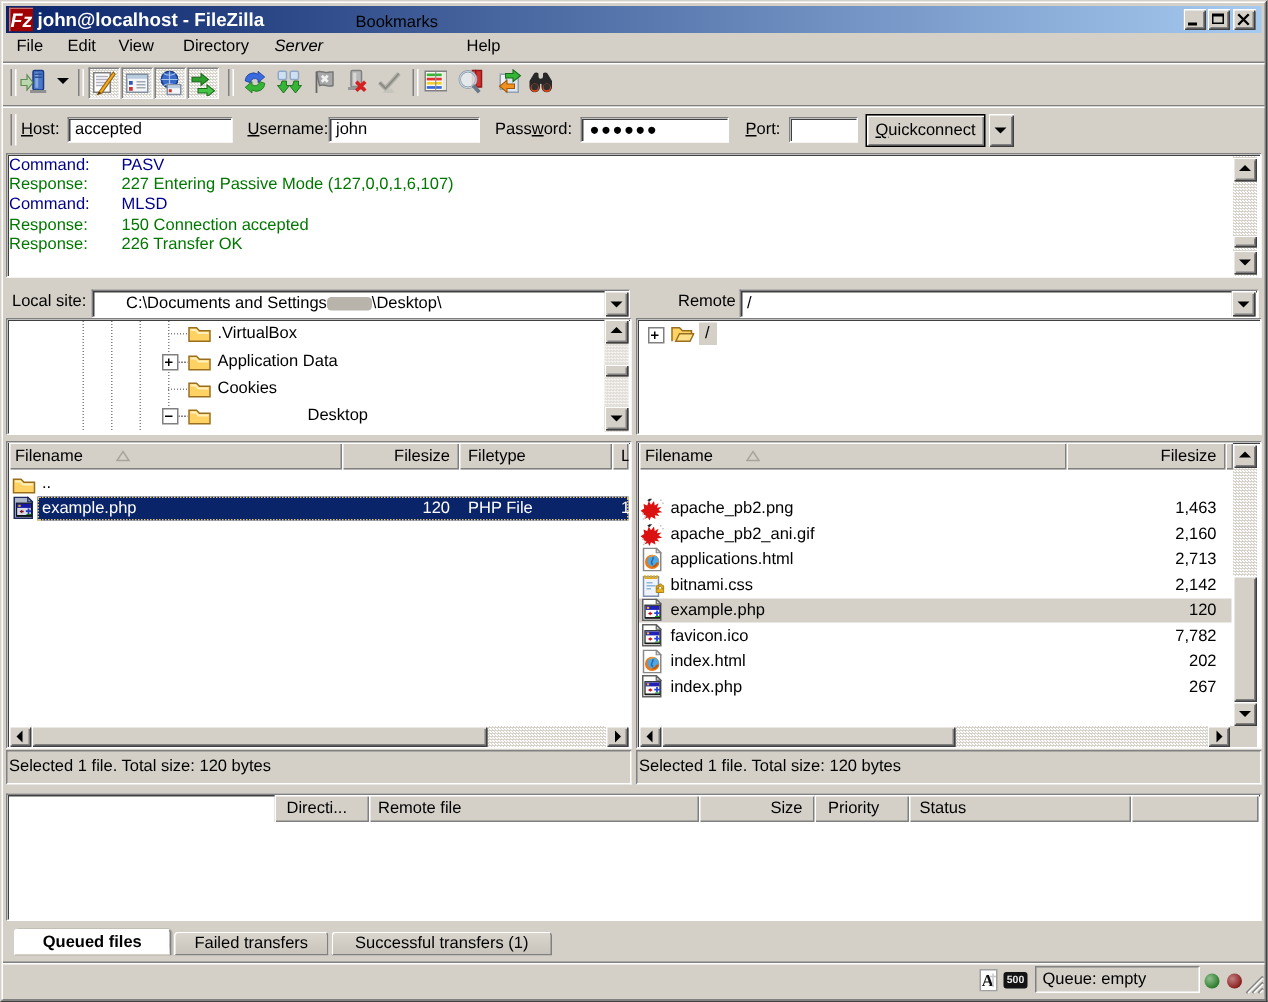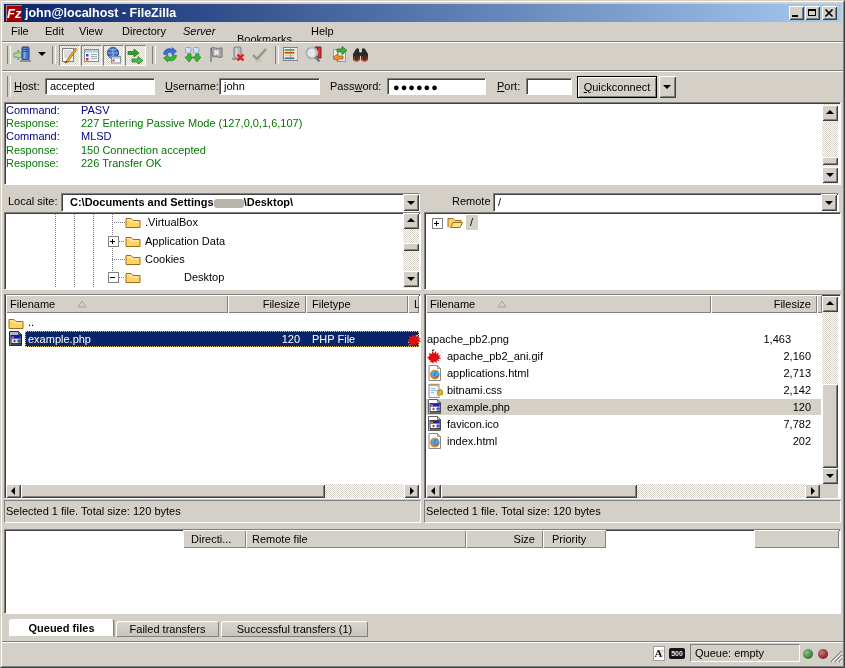--- a/index.html
+++ b/index.html
@@ -106,21 +106,21 @@
     <svg width="15" height="14">
         <path d="M3.5 3.5 L10.5 10.5 M10.5 3.5 L3.5 10.5" stroke="#000" stroke-width="1.6"></path>
       </svg>
   </div>
 
   <div class="txt" style="left:11px;top:25px;">File</div>
   <div class="txt" style="left:45px;top:25px;">Edit</div>
   <div class="txt" style="left:79px;top:25px;">View</div>
   <div class="txt" style="left:122px;top:25px;">Directory</div>
   <div class="txt" style="left:183px;top:25px;font-style:italic;">Server</div>
-  <div class="txt" style="left:237px;top:33px;text-align:right;">Bookmarks</div>
+  <div class="txt" style="left:237px;top:9px;text-align:right;">Bookmarks</div>
   <div class="txt" style="left:311px;top:25px;">Help</div>
 
   <div class="abs hgroove" style="left:2px;top:41px;width:841px;"></div>
   <div class="abs vsep" style="left:7px;top:46px;height:18px;"></div>
   <div class="abs vsep" style="left:52px;top:46px;height:18px;"></div>
   <div class="abs vsep" style="left:152px;top:46px;height:18px;"></div>
   <div class="abs vsep" style="left:275px;top:46px;height:18px;"></div>
 
   <svg class="abs" style="left:13px;top:46px;" width="18" height="18">
     <rect x="9" y="1" width="7" height="13" rx="1" fill="#4a78c8" stroke="#1a3a80"></rect>
@@ -265,21 +265,21 @@
   <div class="abs raised" style="left:822px;top:105px;width:16px;height:16px;">
       <div class="tri-u abs" style="left:4px;top:5px;"></div>
     </div>
   <div class="abs raised" style="left:822px;top:157px;width:16px;height:8px;"></div>
   <div class="abs raised" style="left:822px;top:167px;width:16px;height:16px;">
       <div class="tri-d abs" style="left:4px;top:6px;"></div>
     </div>
 
   <div class="txt" style="left:8px;top:195px;">Local site:</div>
   <div class="abs sunken" style="left:61px;top:193px;width:359px;height:19px;box-sizing:border-box;">
-    <div class="txt" style="left:8px;top:2px;font-weight:bold;">C:\Documents and Settings<span style="display:inline-block;width:30px;height:9px;background:#b8b4ac;border-radius:3px;vertical-align:middle;"></span>\Desktop\</div>
+    <div class="txt" style="left:22px;top:2px;">C:\Documents and Settings<span style="display:inline-block;width:30px;height:9px;background:#b8b4ac;border-radius:3px;vertical-align:middle;"></span>\Desktop\</div>
   </div>
   <div class="abs raised" style="left:403px;top:194px;width:16px;height:17px;">
       <div class="tri-d abs" style="left:4px;top:7px;"></div>
     </div>
   <div class="txt" style="left:452px;top:195px;">Remote site:</div>
   <div class="abs sunken" style="left:493px;top:193px;width:346px;height:19px;box-sizing:border-box;">
       <div class="txt" style="left:4px;top:2px;">/</div>
     </div>
   <div class="abs raised" style="left:821px;top:194px;width:16px;height:17px;">
       <div class="tri-d abs" style="left:4px;top:7px;"></div>
@@ -315,21 +315,21 @@
       </svg>
     <div class="txt" style="left:139px;top:39px;">Cookies</div>
     <div class="abs hdots" style="left:111px;top:63px;width:8px;"></div>
     <div class="abs exp" style="left:102px;top:58px;">
         <div class="abs" style="left:1px;top:3.5px;width:5px;height:1px;background:#000;"></div>
       </div>
     <svg class="abs" style="left:119px;top:55px;" width="16" height="16" viewBox="0 0 16 16">
         <path d="M1 13.5 V4.5 H6 L8 6.5 H15 V13.5 Z" fill="#ffd263" stroke="#996f1f" stroke-width="1"></path>
         <path d="M2 6 H5.5 L7.3 8 H14 " fill="none" stroke="#fff0bd" stroke-width="1.2"></path>
       </svg>
-    <div class="txt" style="left:135px;top:57px;padding-left:43px;">Desktop</div>
+    <div class="txt" style="left:156px;top:57px;padding-left:43px;">Desktop</div>
   </div>
 
   <div class="abs track" style="left:403px;top:213px;width:16px;height:75px;"></div>
   <div class="abs raised" style="left:403px;top:213px;width:16px;height:16px;">
       <div class="tri-u abs" style="left:4px;top:5px;"></div>
     </div>
   <div class="abs raised" style="left:403px;top:243px;width:16px;height:8px;"></div>
   <div class="abs raised" style="left:403px;top:271px;width:16px;height:16px;">
       <div class="tri-d abs" style="left:4px;top:6px;"></div>
     </div>
@@ -395,21 +395,21 @@
   <div class="abs hdr" style="left:426px;top:295px;width:285px;height:18px;">
       <span style="position:absolute;left:4px;top:3px;">Filename</span>
       <svg style="position:absolute;left:71px;top:5px;" width="10" height="8">
         <polygon points="5,1 9,7 1,7" fill="#d4d0c8" stroke="#a8a49c"></polygon>
       </svg>
     </div>
   <div class="abs hdr" style="left:711px;top:295px;width:106px;height:18px;">
       <span style="position:absolute;right:6px;top:3px;">Filesize</span>
     </div>
   <div class="abs hdr" style="left:817px;top:295px;width:5px;height:18px;"></div>
-  <div class="row17" style="left:406px;top:331px;width:395px;">
+  <div class="row17" style="left:426px;top:331px;width:395px;">
       <svg class="abs" style="left:1px;top:0;" width="16" height="16">
         <use href="#apache"></use>
       </svg>
       <span class="abs" style="left:21px;">apache_pb2.png</span>
       <span class="abs" style="right:10px;">1,463</span>
     </div>
   <div class="row17" style="left:426px;top:348px;width:395px;">
       <svg class="abs" style="left:1px;top:0;" width="16" height="16">
         <use href="#apache"></use>
       </svg>
@@ -444,20 +444,27 @@
       </svg>
       <span class="abs" style="left:21px;">favicon.ico</span>
       <span class="abs" style="right:10px;">7,782</span>
     </div>
   <div class="row17" style="left:426px;top:433px;width:395px;">
       <svg class="abs" style="left:1px;top:0;" width="16" height="16">
         <use href="#ffpage"></use>
       </svg>
       <span class="abs" style="left:21px;">index.html</span>
       <span class="abs" style="right:10px;">202</span>
+    </div>
+  <div class="row17" style="left:426px;top:450px;width:395px;">
+      <svg class="abs" style="left:1px;top:0;" width="16" height="16">
+        <use href="#winicon"></use>
+      </svg>
+      <span class="abs" style="left:21px;">index.php</span>
+      <span class="abs" style="right:10px;">267</span>
     </div>
 
   <div class="abs track" style="left:822px;top:296px;width:16px;height:188px;"></div>
   <div class="abs raised" style="left:822px;top:296px;width:16px;height:16px;">
       <div class="tri-u abs" style="left:4px;top:5px;"></div>
     </div>
   <div class="abs raised" style="left:822px;top:384px;width:16px;height:84px;"></div>
   <div class="abs raised" style="left:822px;top:468px;width:16px;height:16px;">
       <div class="tri-d abs" style="left:4px;top:6px;"></div>
     </div>
@@ -484,20 +491,23 @@
       <span style="position:absolute;left:8px;top:3px;">Directi...</span>
     </div>
   <div class="abs hdr" style="left:246px;top:530px;width:220px;height:18px;">
       <span style="position:absolute;left:6px;top:3px;">Remote file</span>
     </div>
   <div class="abs hdr" style="left:466px;top:530px;width:77px;height:18px;">
       <span style="position:absolute;right:8px;top:3px;">Size</span>
     </div>
   <div class="abs hdr" style="left:543px;top:530px;width:63px;height:18px;">
       <span style="position:absolute;left:9px;top:3px;">Priority</span>
+    </div>
+  <div class="abs hdr" style="left:606px;top:530px;width:148px;height:18px;">
+      <span style="position:absolute;left:7px;top:3px;">Status</span>
     </div>
   <div class="abs hdr" style="left:754px;top:530px;width:85px;height:18px;"></div>
 
   <div class="abs" style="left:9px;top:619px;width:105px;height:18px;background:#fff;border:1px solid;border-color:#fff #808080 #d4d0c8 #fff;border-radius:3px 3px 0 0;box-shadow:1px 0 0 #b0aca4;box-sizing:border-box;text-align:center;font-weight:bold;line-height:16px;">Queued files</div>
   <div class="abs" style="left:116px;top:621px;width:103px;height:16px;background:linear-gradient(#dad6ce,#c8c4bc);border:1px solid;border-color:#fff #808080 #808080 #fff;border-radius:3px 3px 0 0;box-sizing:border-box;text-align:center;line-height:14px;">Failed transfers</div>
   <div class="abs" style="left:221px;top:621px;width:147px;height:16px;background:linear-gradient(#dad6ce,#c8c4bc);border:1px solid;border-color:#fff #808080 #808080 #fff;border-radius:3px 3px 0 0;box-sizing:border-box;text-align:center;line-height:14px;">Successful transfers (1)</div>
 
   <div class="abs hgroove" style="left:2px;top:641px;width:841px;"></div>
   <svg class="abs" style="left:652px;top:646px;" width="14" height="15">
       <rect x="1.5" y="0.5" width="11" height="14" fill="#fff" stroke="#a0a0a0"></rect>

